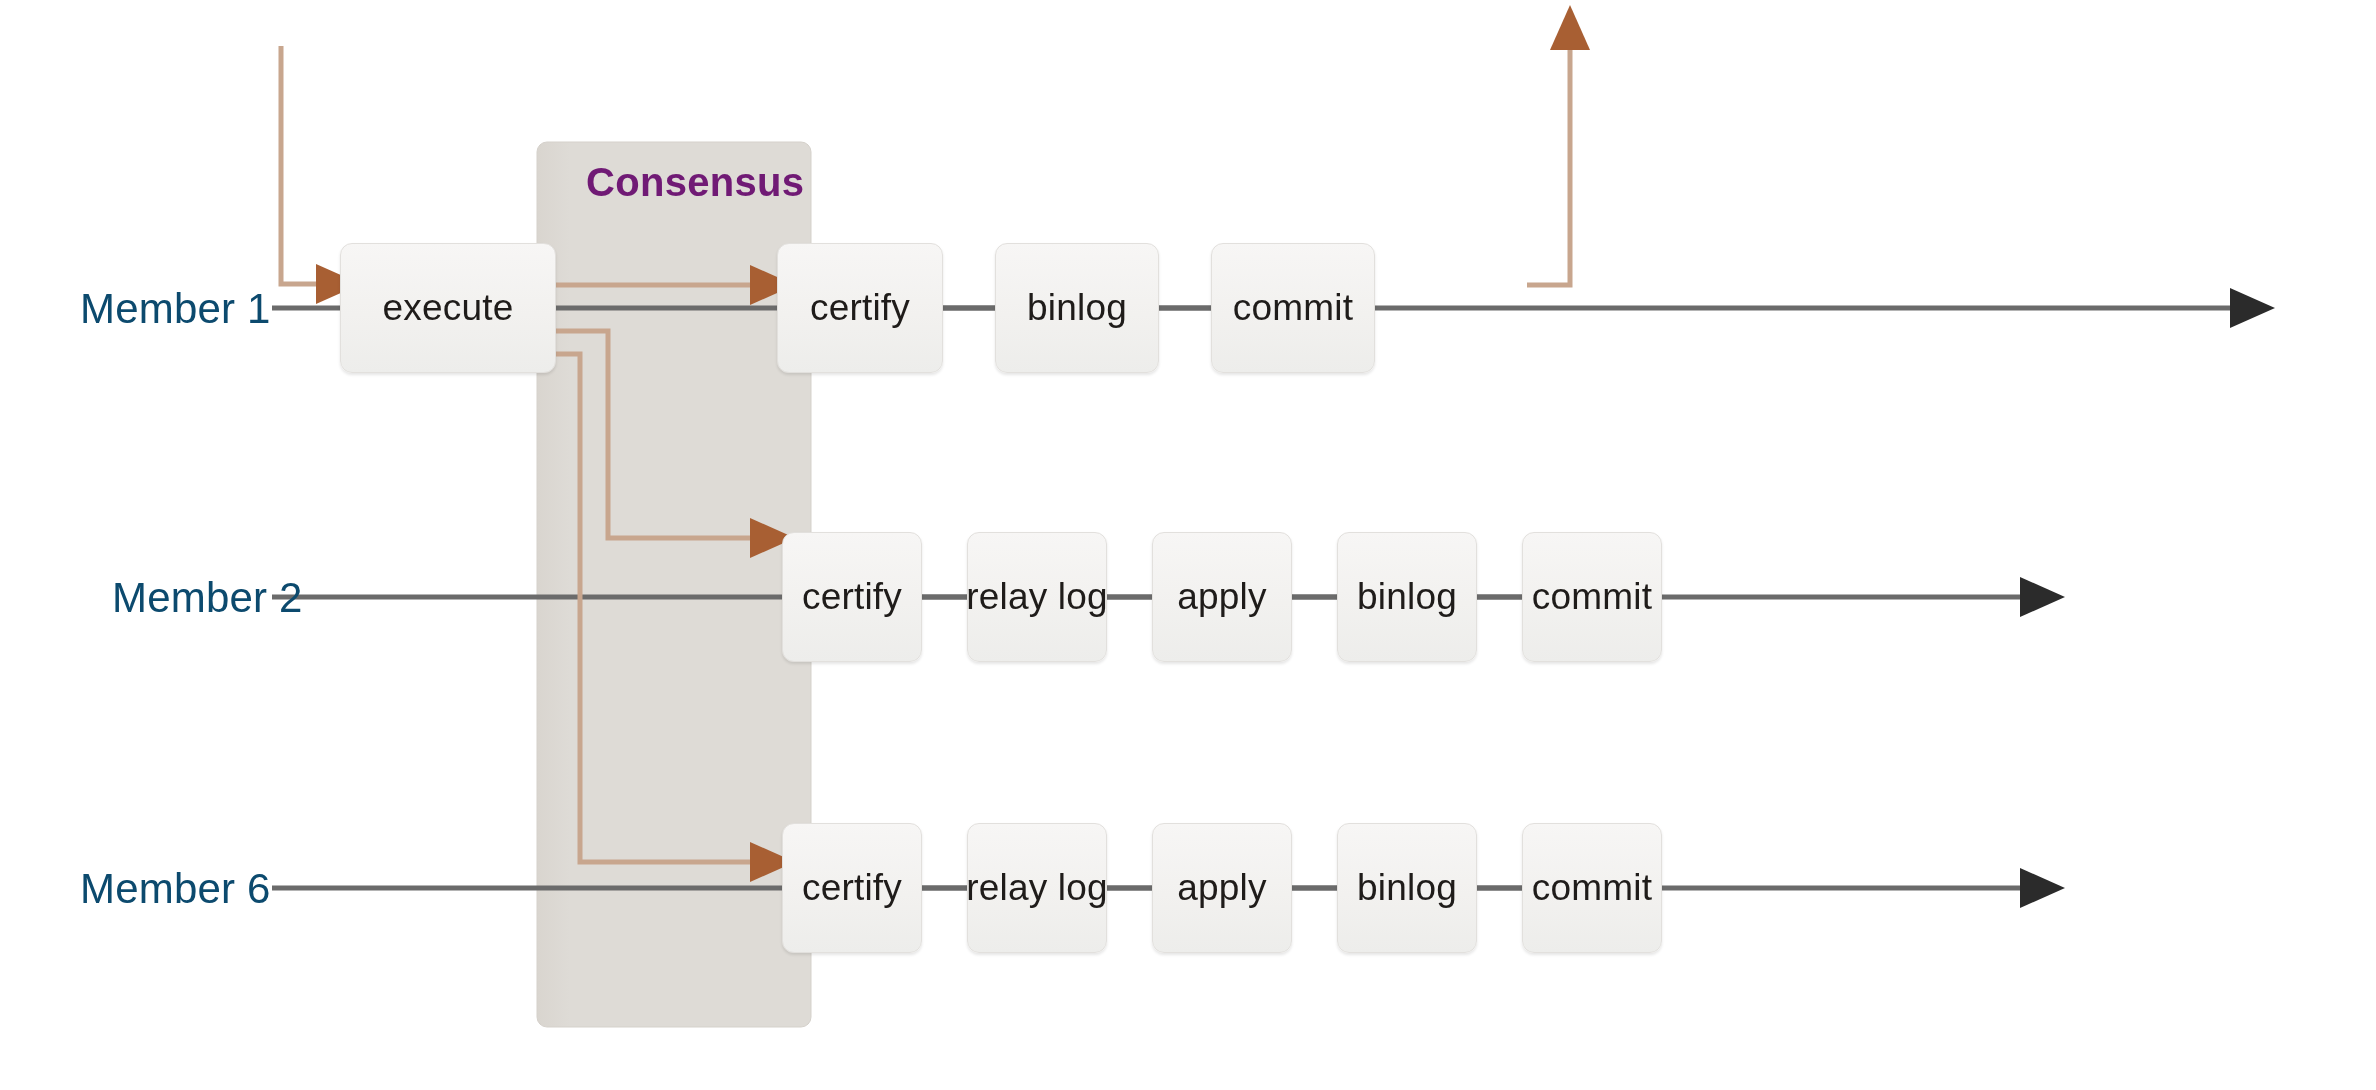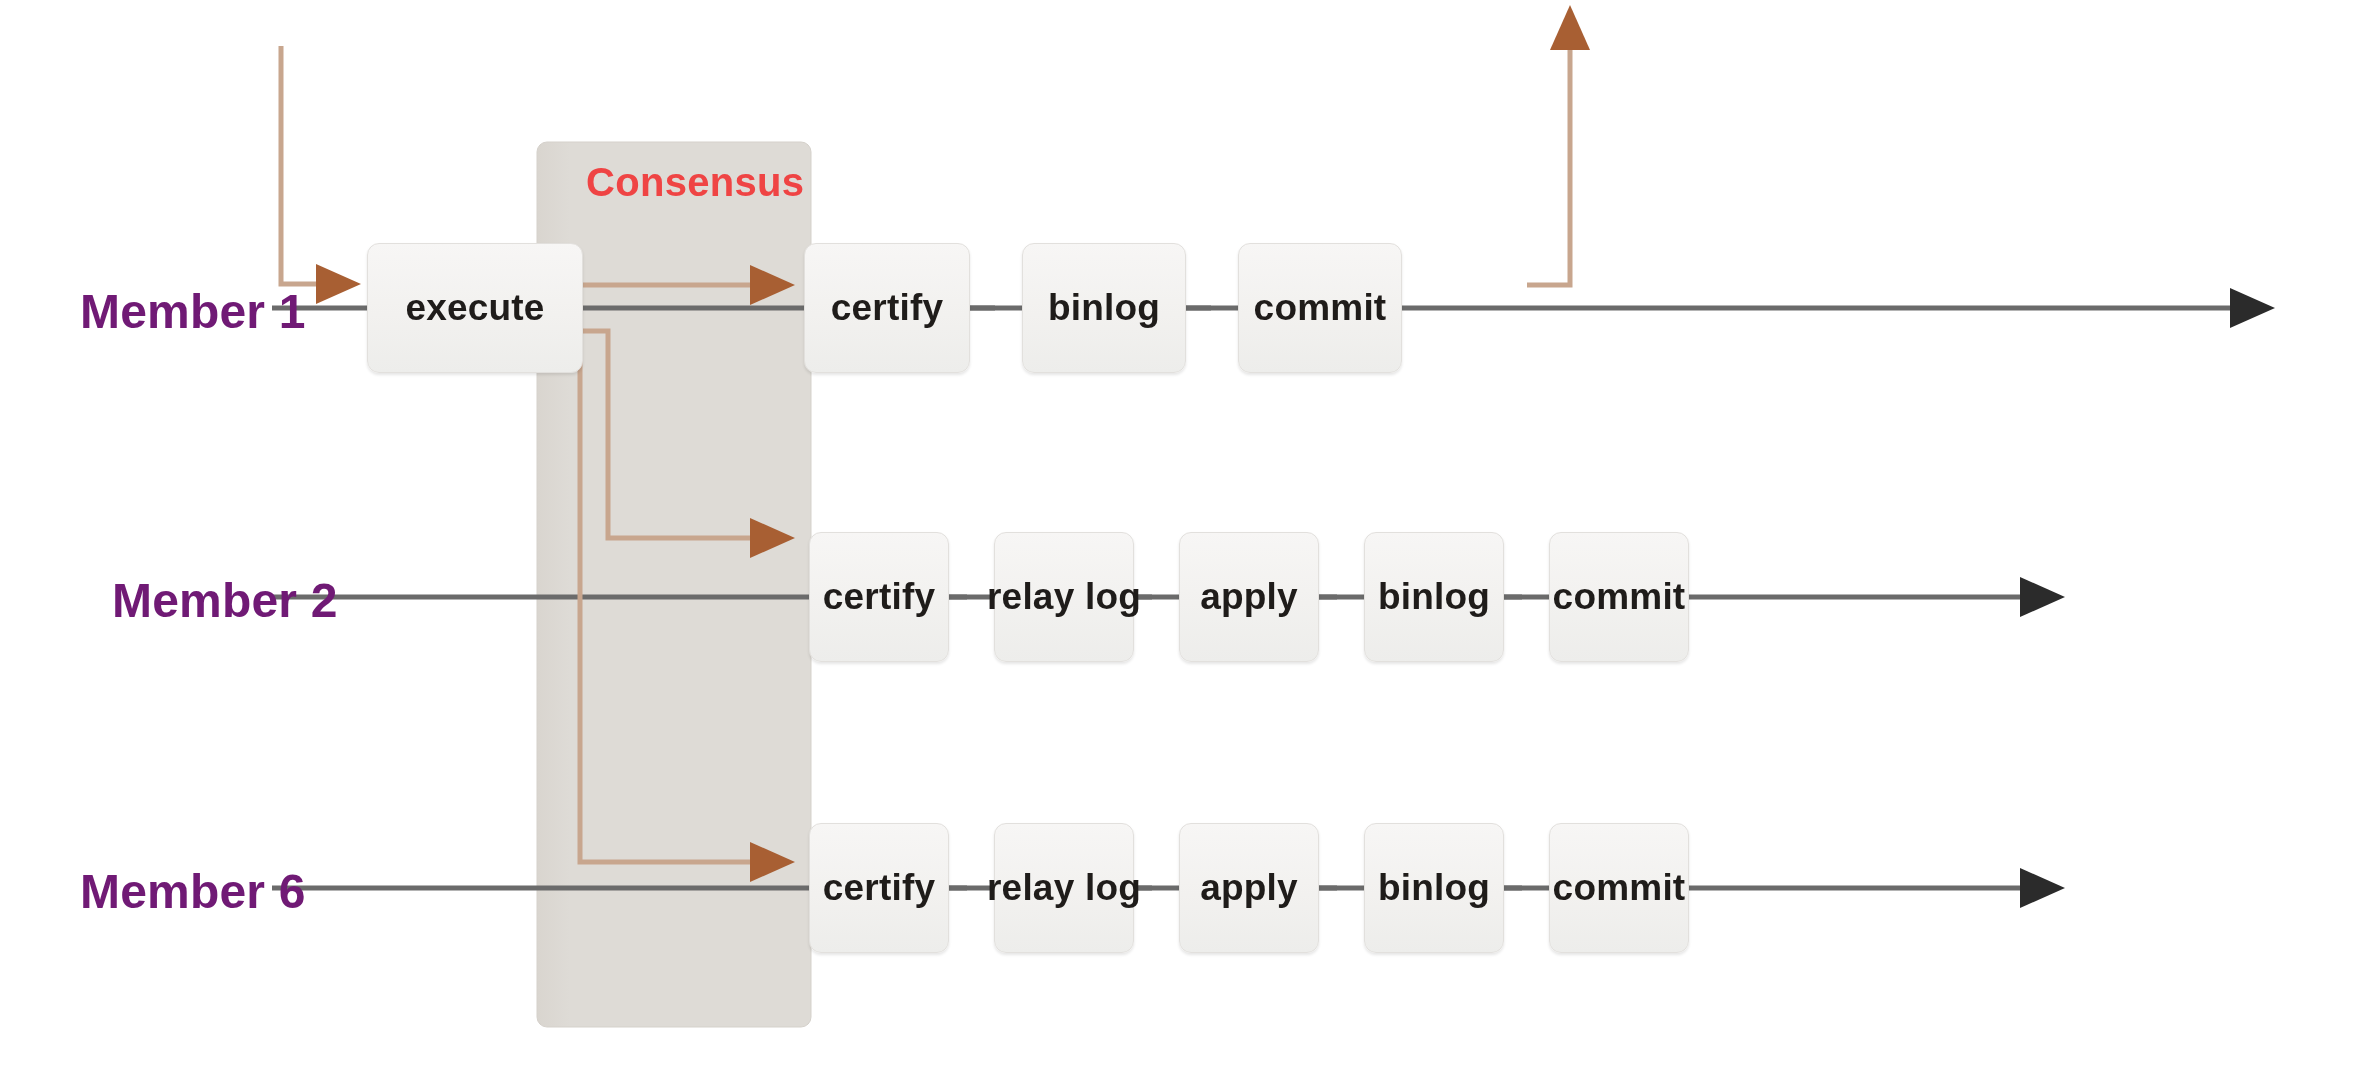--- a/index.html
+++ b/index.html
@@ -20,52 +20,51 @@
   }
   #svg-layer {
     position: absolute;
     left: 0;
     top: 0;
     width: 2376px;
     height: 1090px;
   }
   .member-label {
     position: absolute;
-    font-size: 48px;
-    font-weight: 700;
-    color: #701a75;
+    font-size: 42px;
+    font-weight: 400;
+    color: #0c4a6e;
     letter-spacing: 0.2px;
     white-space: nowrap;
     line-height: 1;
   }
   .consensus-label {
     position: absolute;
     font-size: 40px;
     font-weight: 700;
-    color: #ef4444;
+    color: #701a75;
     white-space: nowrap;
     line-height: 1;
     letter-spacing: 0.3px;
   }
   .stage-box {
     position: absolute;
     box-sizing: border-box;
     background: linear-gradient(180deg, #f7f6f5 0%, #f2f1ef 55%, #ededeb 100%);
     border: 1px solid #e2e0dd;
     border-radius: 12px;
     box-shadow: 0 2px 3px rgba(0,0,0,0.10);
     display: flex;
     align-items: center;
     justify-content: center;
     font-size: 37px;
-    font-weight: 700;
+    font-weight: 400;
     color: #1f1c1a;
     letter-spacing: 0.2px;
     white-space: nowrap;
-    margin-left: 27px;
   }
 </style>
 </head>
 <body>
 
 <div id="stage">
 
   <svg id="svg-layer" viewBox="0 0 2376 1090">
     <defs>
       <marker id="arrow-dark" markerWidth="11" markerHeight="11" refX="2" refY="4" orient="auto" markerUnits="strokeWidth">

